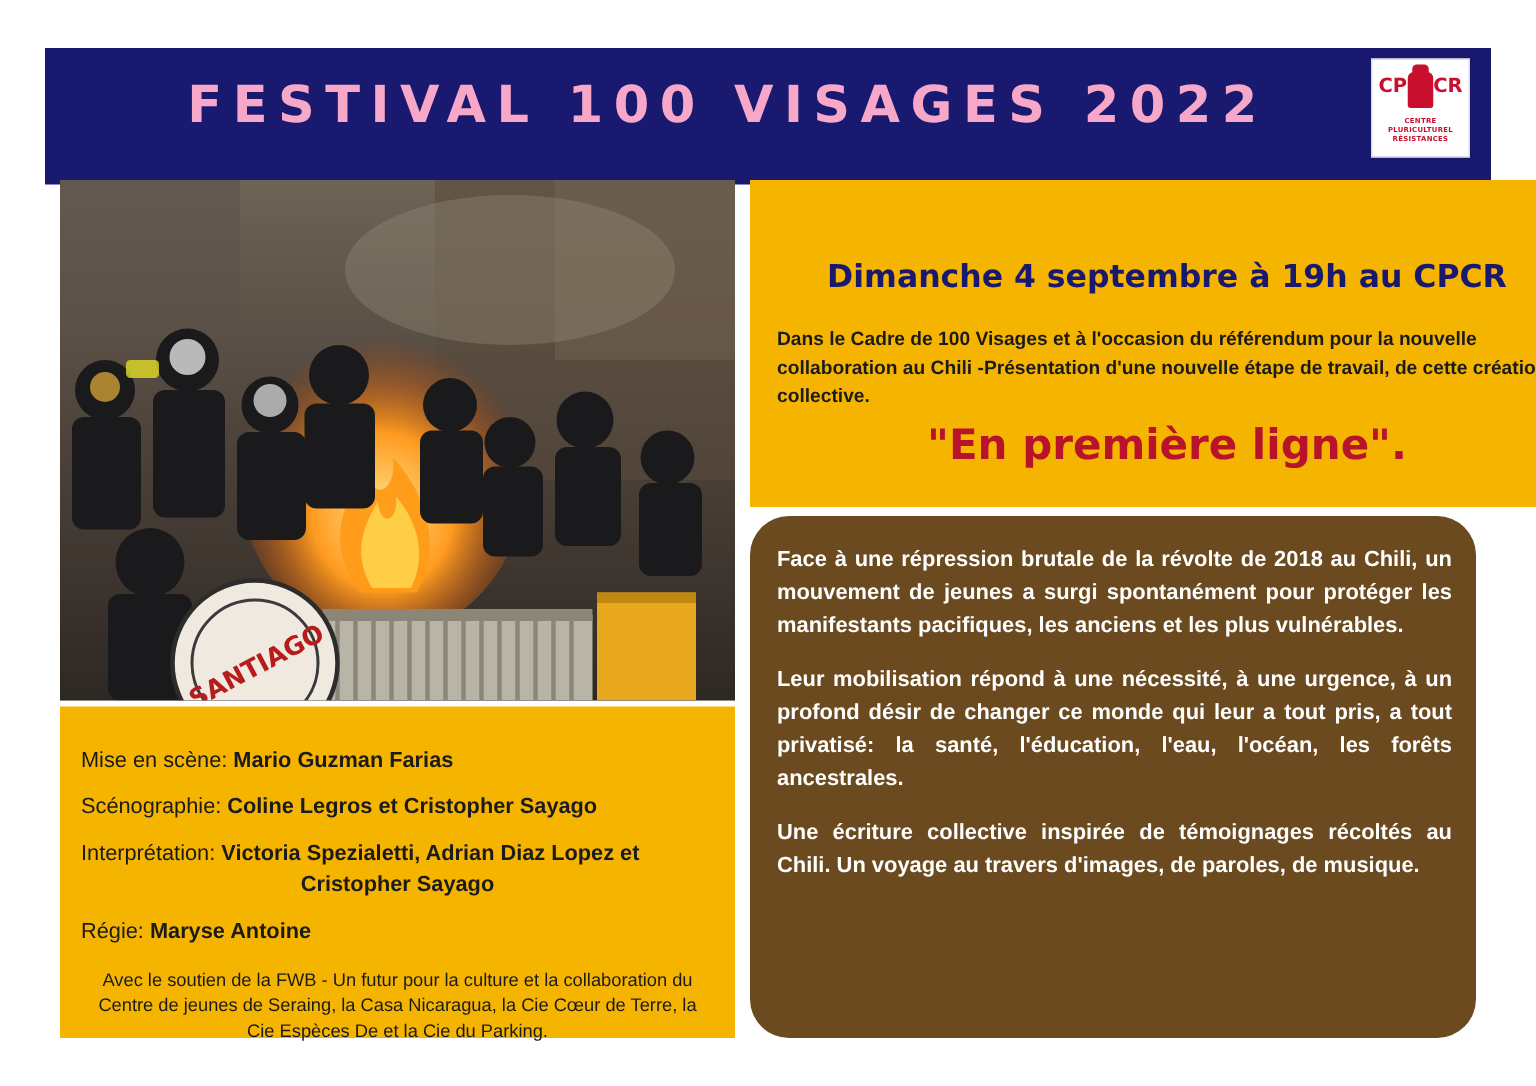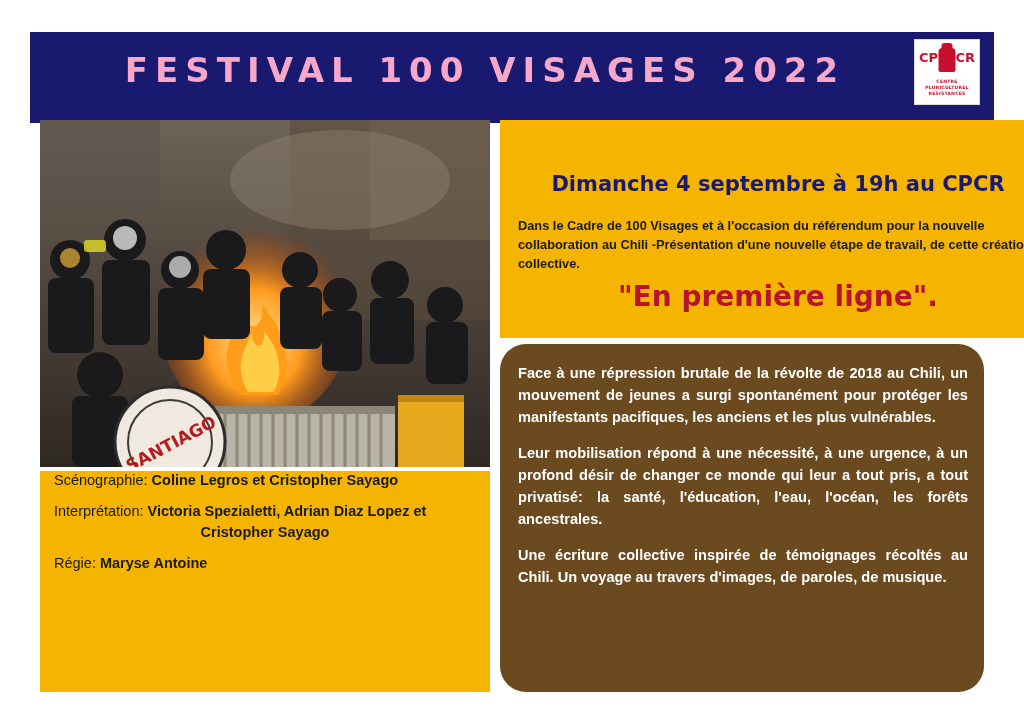--- a/index.html
+++ b/index.html
@@ -311,35 +311,40 @@
         <circle cx="130" cy="322" r="42" fill="none" stroke="#3a3a3a" stroke-width="2"></circle>
         <text x="130" y="330" fill="#b81b1b" font-size="17" font-family="DejaVu Sans, sans-serif" font-weight="bold" text-anchor="middle" transform="rotate(-28 130 322)">SANTIAGO</text>
       </g>
 
       <ellipse cx="300" cy="60" rx="110" ry="50" fill="#9c8e7c" opacity="0.35"></ellipse>
       <ellipse cx="150" cy="40" rx="90" ry="35" fill="#b4a governments" opacity="0"></ellipse>
     </svg>
   </div>
 
   <div class="credits">
+    <p class="line first">
+      <span>Mise en scène:</span>
+      <b>Mario Guzman Farias</b>
+    </p>
     <p class="line">
       <span>Scénographie:</span>
       <b>Coline Legros et Cristopher Sayago</b>
     </p>
     <p class="line">
       <span>Interprétation:</span>
       <b>Victoria Spezialetti, Adrian Diaz Lopez et</b>
     </p>
     <p class="line centered" style="margin-top:-10px">
       <b>Cristopher Sayago</b>
     </p>
     <p class="line">
       <span>Régie:</span>
       <b>Maryse Antoine</b>
     </p>
+    <p class="support">Avec le soutien de la FWB - Un futur pour la culture et la  collaboration du Centre de jeunes de Seraing, la Casa Nicaragua, la Cie Cœur de Terre, la Cie Espèces De et la Cie du Parking.</p>
   </div>
 
   <div class="date-block">
     <div class="date-title">Dimanche 4 septembre à 19h au CPCR</div>
     <div class="date-desc">Dans le Cadre de 100 Visages et à l'occasion du  référendum pour la nouvelle collaboration au Chili -Présentation d'une nouvelle étape de  travail, de cette création collective.</div>
     <div class="date-show">"En première ligne".</div>
   </div>
 
   <div class="text-block">
     <p class="p1">Face à une répression brutale de la révolte de 2018 au Chili, un mouvement de jeunes a surgi spontanément pour protéger les manifestants pacifiques, les anciens et les plus vulnérables.</p>

